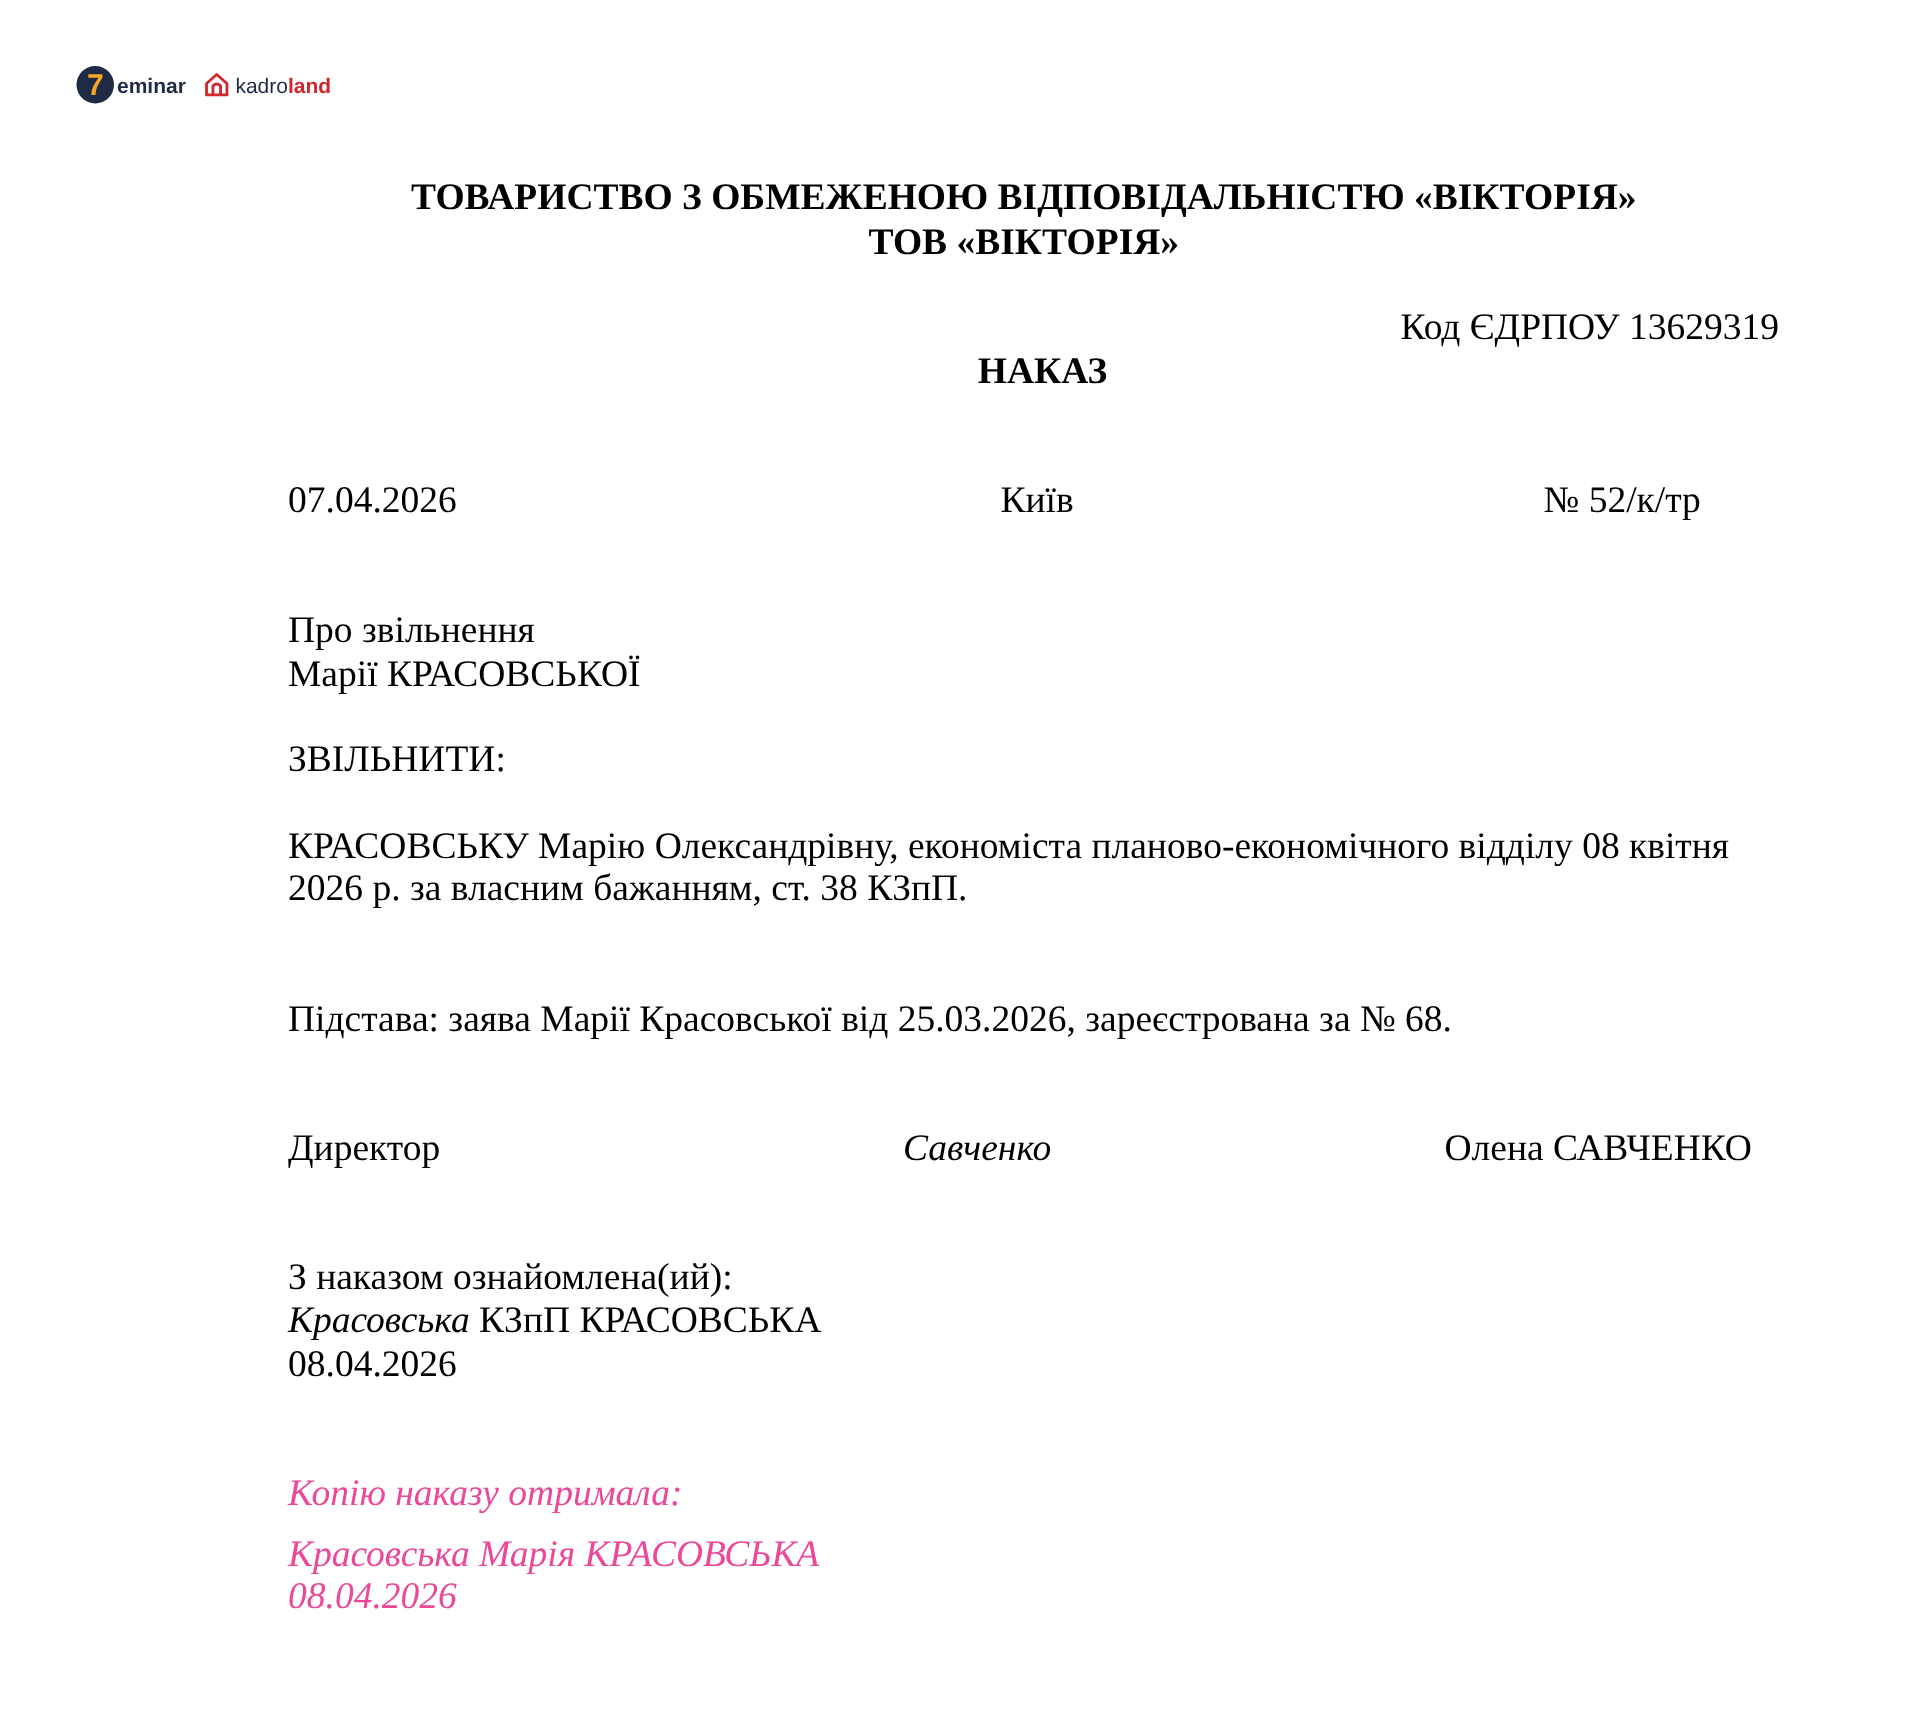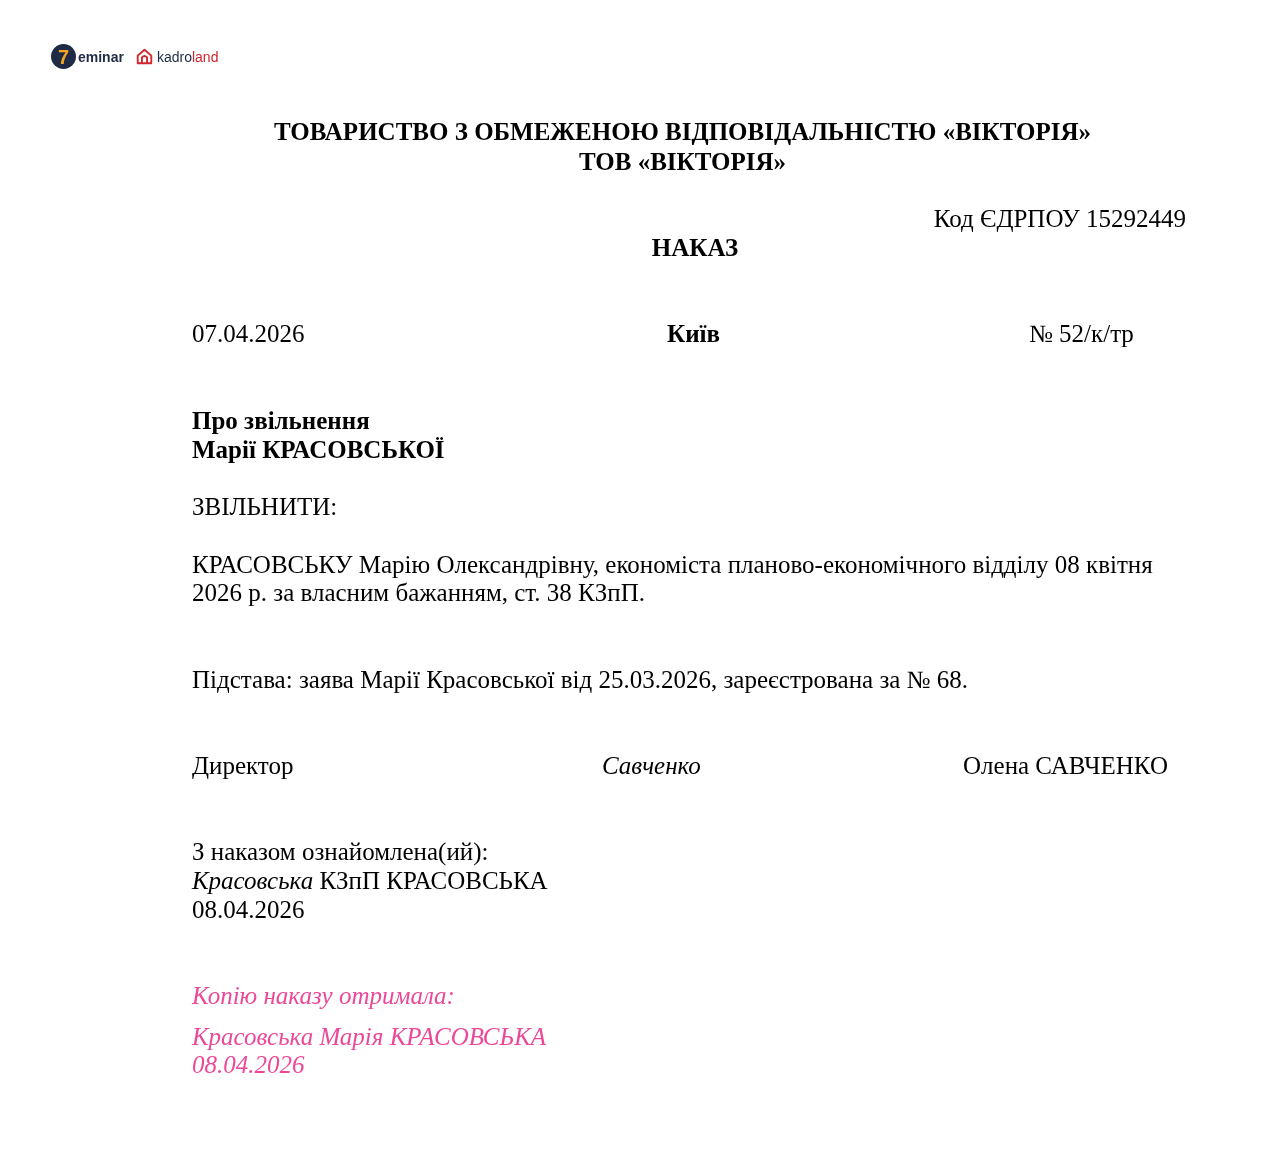--- a/index.html
+++ b/index.html
@@ -9,27 +9,27 @@
   .logos { position: absolute; left: 51px; top: 44px; display: flex; align-items: center; gap: 12px; }
   .seminar { display: flex; align-items: center; }
   .seven { width: 25px; height: 25px; border-radius: 50%; background: #1f2a44; color: #f5a623;
            font-family: "Liberation Sans", sans-serif; font-weight: bold; font-size: 20px;
            display: flex; align-items: center; justify-content: center; line-height: 1; }
   .seminar-text { font-family: "Liberation Sans", sans-serif; font-weight: bold; font-size: 14px;
                   color: #1f2a44; margin-left: 2px; }
   .kadro { display: flex; align-items: center; font-family: "Liberation Sans", sans-serif; font-size: 14px; }
   .kadro-icon { width: 17px; height: 17px; margin-right: 4px; }
   .kadro-a { color: #1f2a44; }
-  .kadro-b { color: #d0262c; font-weight: normal; }
+  .kadro-b { color: #d0262c; font-weight: bold; }
   .header1 { left: 0; width: 1365px; text-align: center; top: 118px; font-weight: bold; font-size: 25px; }
   .header2 { left: 0; width: 1365px; text-align: center; top: 148px; font-weight: bold; font-size: 25px; }
   .edrpou { right: 89px; top: 205px; font-size: 25px; }
   .nakaz { left: 0; width: 1390px; text-align: center; top: 234px; font-weight: bold; font-size: 25px; }
   .t25 { font-size: 25px; margin-left: 15px; }
-  .bold { font-weight: bold; }
+  .bold { font-weight: normal; }
   .ital { font-style: italic; }
   .blue { color: #ec4899; font-style: italic; }
 </style>
 </head>
 <body>
 
 <div class="logos">
   <div class="seminar">
     <div class="seven">7</div>
     <span class="seminar-text">eminar</span>
@@ -39,25 +39,25 @@
       <path d="M2 9 L10 2 L18 9 L18 18 L2 18 Z" fill="none" stroke="#d0262c" stroke-width="2.2" stroke-linejoin="round"></path>
       <path d="M7 18 L7 11 Q10 8 13 11 L13 18" fill="none" stroke="#d0262c" stroke-width="2.2"></path>
     </svg>
     <span class="kadro-a">kadro</span>
       <span class="kadro-b">land</span>
   </div>
 </div>
 
 <div class="abs header1">ТОВАРИСТВО З ОБМЕЖЕНОЮ ВІДПОВІДАЛЬНІСТЮ «ВІКТОРІЯ»</div>
 <div class="abs header2">ТОВ «ВІКТОРІЯ»</div>
-<div class="abs edrpou">Код ЄДРПОУ 15292449</div>
+<div class="abs edrpou">Код ЄДРПОУ 13629319</div>
 <div class="abs nakaz">НАКАЗ</div>
 
 <div class="abs t25" style="left:177px; top:320px;">07.04.2026</div>
-<div class="abs t25" style="left:652px; top:320px;font-weight:bold;">Київ</div>
+<div class="abs t25" style="left:652px; top:320px;">Київ</div>
 <div class="abs t25" style="left:1014px; top:320px;">№ 52/к/тр</div>
 
 <div class="abs t25 bold" style="left:177px; top:407px;">Про звільнення</div>
 <div class="abs t25 bold" style="left:177px; top:436px;text-align:center;">Марії КРАСОВСЬКОЇ</div>
 
 <div class="abs t25" style="left:177px; top:493px;">ЗВІЛЬНИТИ:</div>
 
 <div class="abs t25" style="left:177px; top:551px;text-align:center;">КРАСОВСЬКУ Марію Олександрівну, економіста планово-економічного відділу 08 квітня</div>
 <div class="abs t25" style="left:177px; top:579px;">2026 р. за власним бажанням, ст. 38 КЗпП.</div>
 

